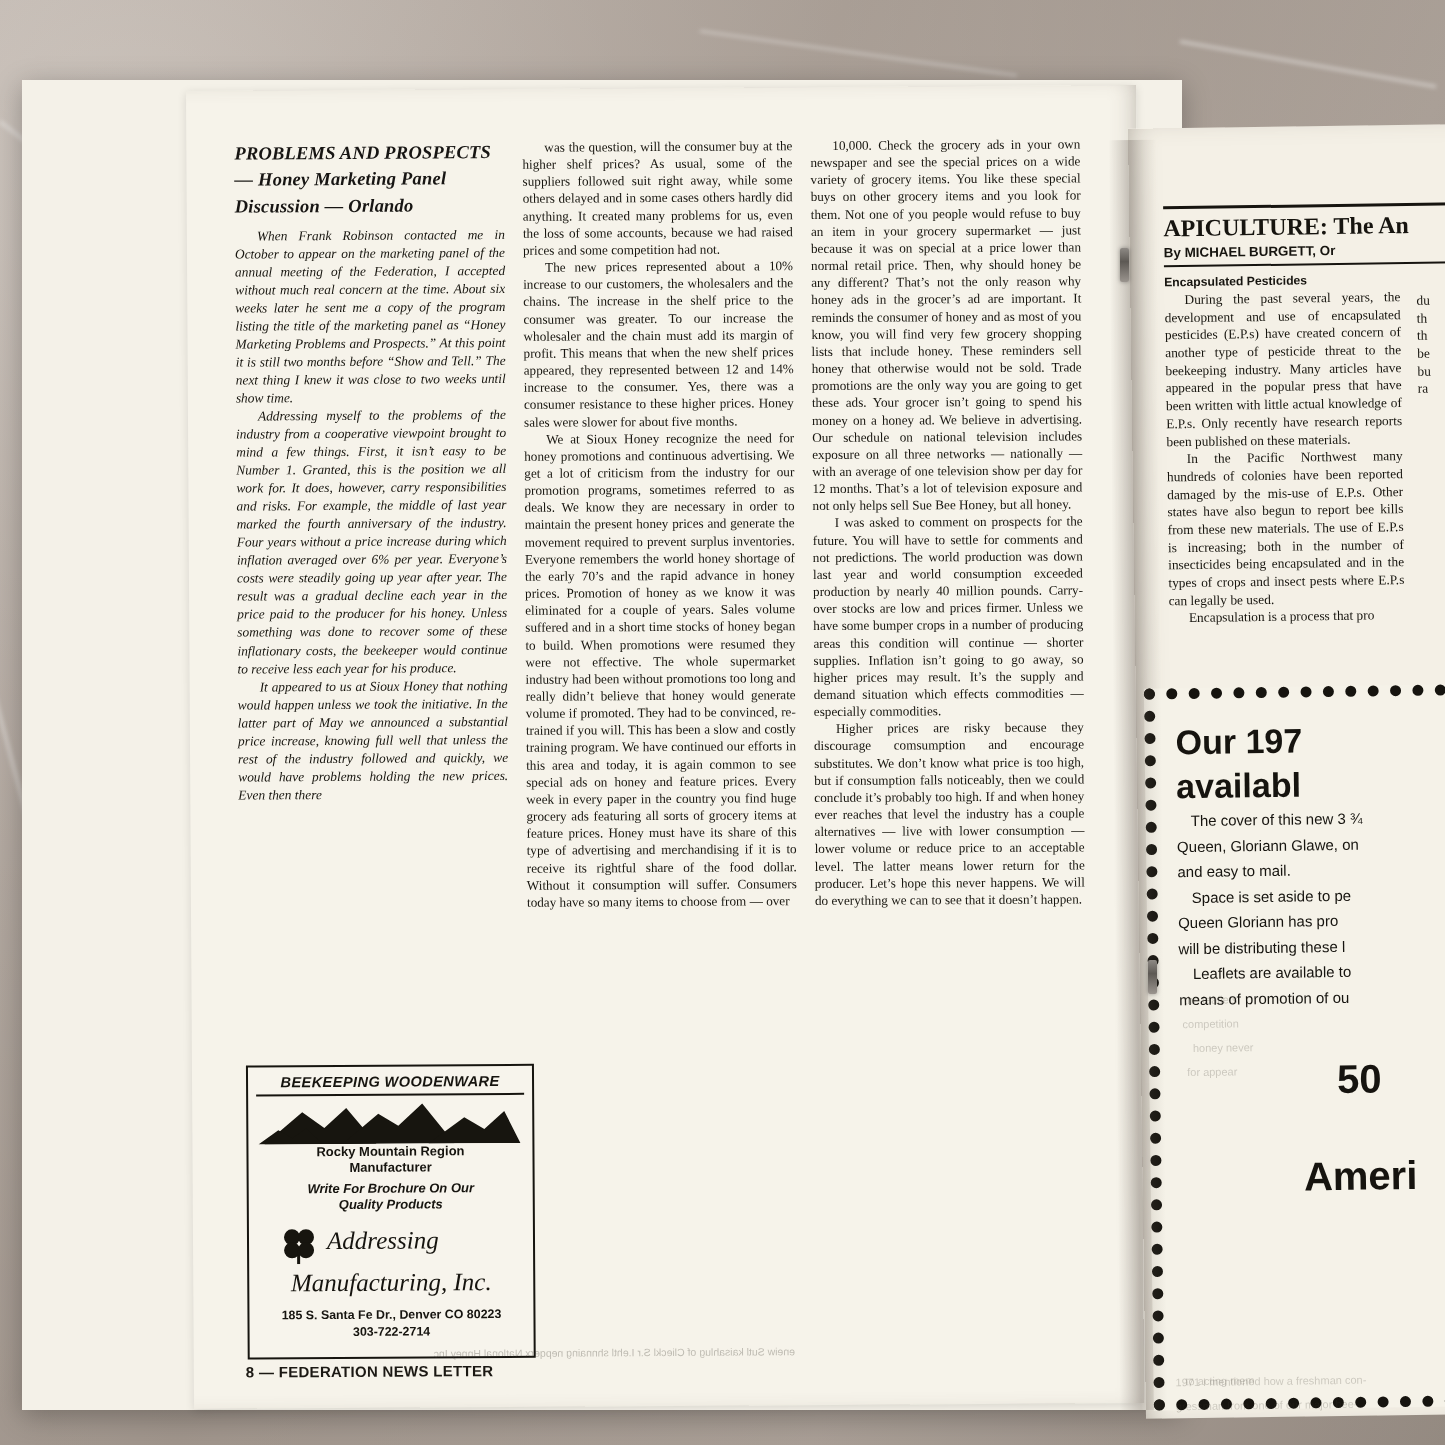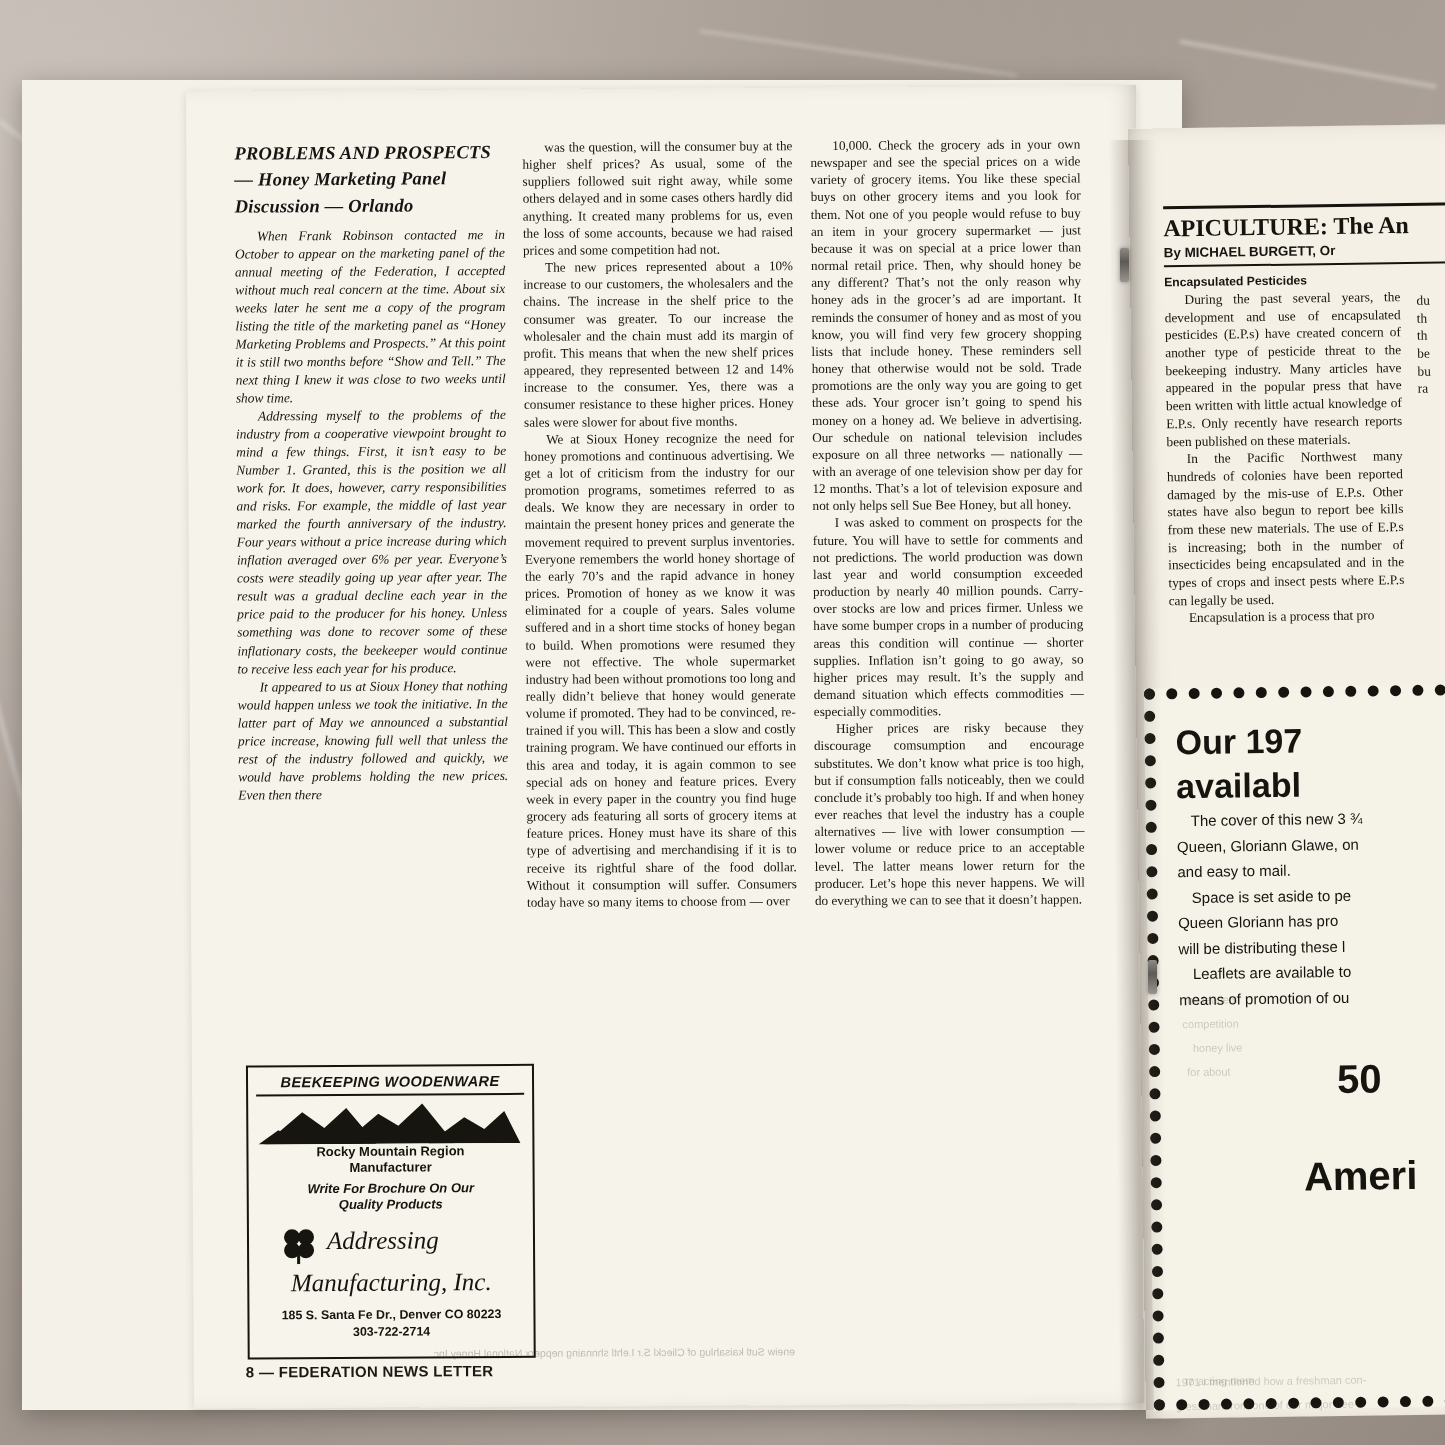--- a/index.html
+++ b/index.html
@@ -420,22 +420,22 @@
           <p style="text-indent:0">will be distributing these l</p>
           <p>Leaflets are available to</p>
           <p style="text-indent:0">means of promotion of ou</p>
           <div class="big50">50</div>
           <div class="amer">Ameri</div>
         </div>
       </div>
 
       <div class="rp-ghost" style="left:44px;top:866px;">the leaflets</div>
       <div class="rp-ghost" style="left:42px;top:890px;">competition</div>
-      <div class="rp-ghost" style="left:52px;top:914px;">honey live</div>
-      <div class="rp-ghost" style="left:46px;top:938px;">for about</div>
+      <div class="rp-ghost" style="left:52px;top:914px;">honey never</div>
+      <div class="rp-ghost" style="left:46px;top:938px;">for appear</div>
       <div class="rp-ghost" style="left:40px;top:1247px;">to acting mem</div>
       <div class="rp-ghost" style="left:30px;top:1248px;">1971 I mentioned how a freshman con-</div>
       <div class="rp-ghost" style="left:30px;top:1272px;">gressman from one of our major bee-</div>
 
     </div>
 
     <div id="gutter"></div>
     <div class="staple" style="left:1098px;top:168px;"></div>
     <div class="staple" style="left:1126px;top:880px;"></div>
 

